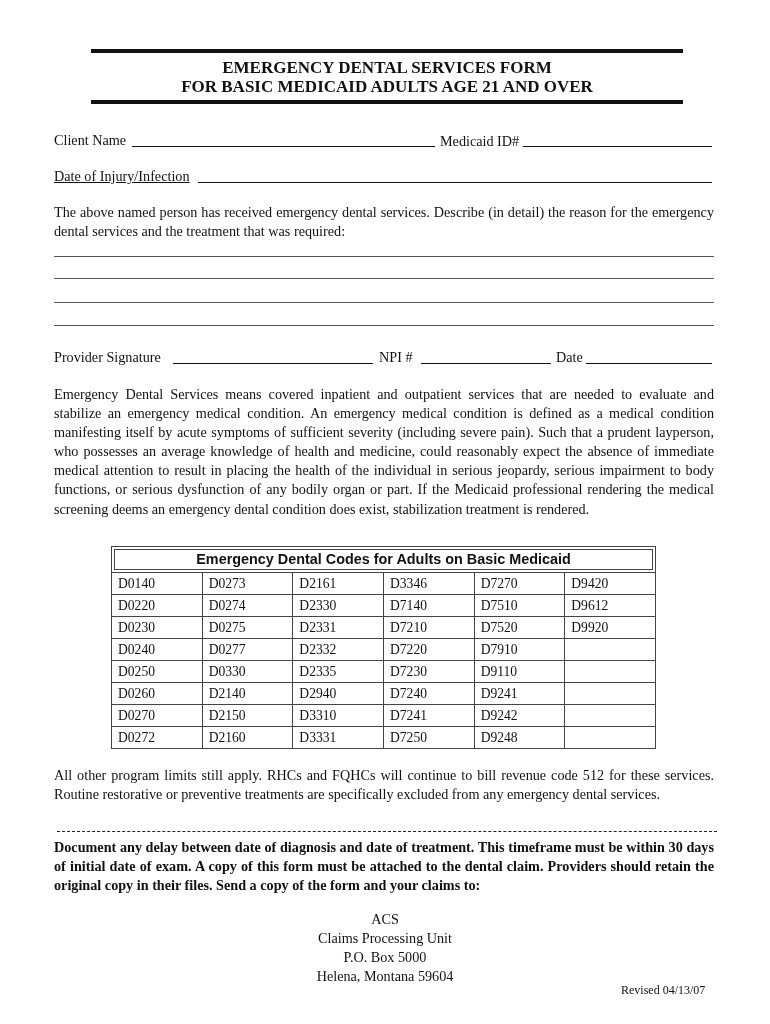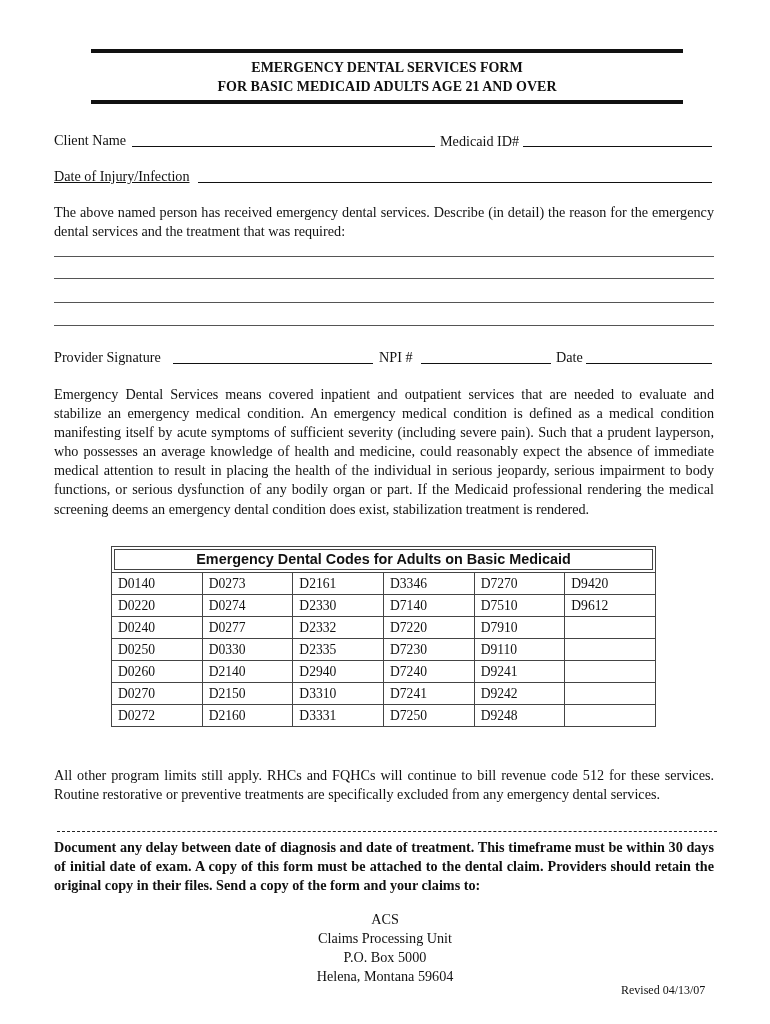--- a/index.html
+++ b/index.html
@@ -1,20 +1,20 @@
 <!DOCTYPE html>
 <html><head>
   <meta charset="utf-8">
   <style>
     html, body { margin: 0; padding: 0; background: #ffffff; }
     body { width: 770px; height: 1024px; position: relative; overflow: hidden;
       font-family: "Liberation Serif", "DejaVu Serif", serif; color: #111; font-size: 14.2px; }
     .rule-thick { position: absolute; left: 91px; width: 592px; height: 4px; background: #111; }
     .title { position: absolute; left: 91px; width: 592px; text-align: center; font-weight: bold;
-      font-size: 14px; line-height: 19px; }
+      font-size: 17px; line-height: 19px; }
     .field-line { position: absolute; border-bottom: 1px solid #111; height: 14px; }
     .label { position: absolute; white-space: nowrap; line-height: 18px; }
     .para { position: absolute; left: 54px; width: 660px; text-align: justify; line-height: 19.1px; }
     .write-line { position: absolute; left: 54px; width: 660px; height: 0; border-top: 1px solid #555; }
     table.codes { position: absolute; left: 111px; top: 546px; width: 545px; border-collapse: collapse;
       font-size: 13.6px; }
     table.codes td { border: 1px solid #444; padding: 0 0 0 6px; height: 21px; line-height: 21px; width: 14%; margin-left: 40px; }
     .codes-head { border: 1px solid #444 !important; padding: 2px !important; }
     .codes-head-inner { border: 1px solid #444; text-align: center; font-family: "Liberation Sans", "DejaVu Sans", sans-serif;
       font-weight: bold; font-size: 14.4px; line-height: 19px; }
@@ -72,20 +72,28 @@
   </tr>
   <tr>
     <td>D0220</td>
     <td>D0274</td>
     <td>D2330</td>
     <td>D7140</td>
     <td>D7510</td>
     <td>D9612</td>
   </tr>
   <tr>
+    <td>D0230</td>
+    <td>D0275</td>
+    <td>D2331</td>
+    <td>D7210</td>
+    <td>D7520</td>
+    <td>D9920</td>
+  </tr>
+  <tr>
     <td>D0240</td>
     <td>D0277</td>
     <td>D2332</td>
     <td>D7220</td>
     <td>D7910</td>
     <td></td>
   </tr>
   <tr>
     <td>D0250</td>
     <td>D0330</td>

